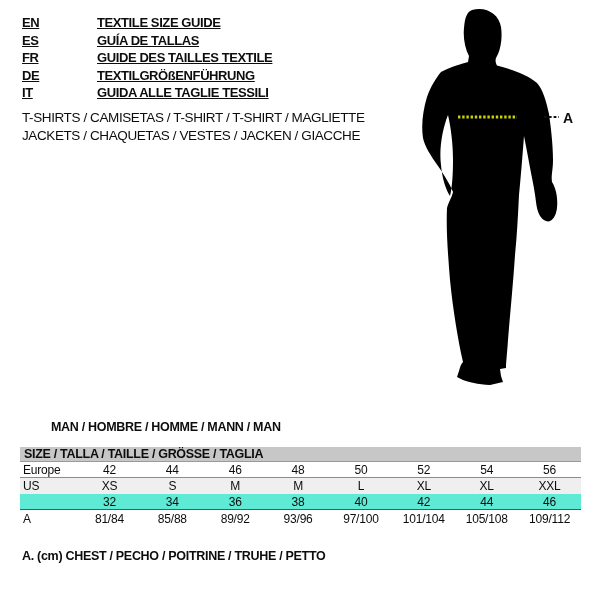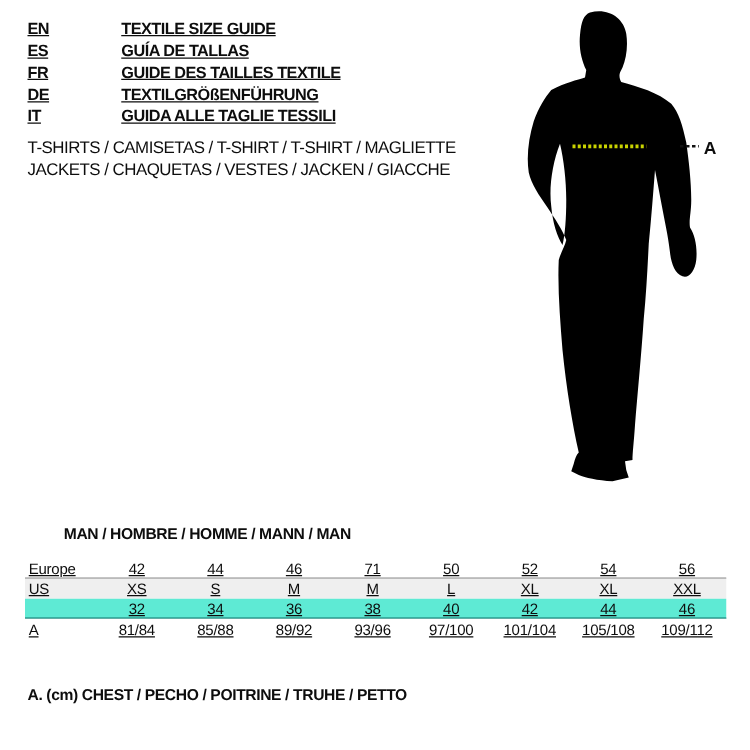--- a/index.html
+++ b/index.html
@@ -19,21 +19,21 @@
   
   .figure-layer{position:absolute;left:0;top:0;width:600px;height:600px;}
   
   .section-title{position:absolute;left:22px;top:420px;font-size:12.5px;font-weight:700;letter-spacing:-0.3px;white-space:nowrap;margin-left:29px;}
   
   .size-table{position:absolute;left:20px;top:447px;width:561px;}
   .size-table-header{
     background:#c7c7c7;height:14px;line-height:14px;font-size:12.5px;font-weight:700;
     letter-spacing:-0.3px;padding-left:4px;border-bottom:1px solid #9a9a9a;white-space:nowrap;
   }
-  .tbl-row{display:grid;grid-template-columns:58px repeat(8,1fr);align-items:center;font-size:12px;letter-spacing:-0.2px;text-decoration:underline;}
+  .tbl-row{display:grid;grid-template-columns:58px repeat(8,1fr);align-items:center;font-size:12px;letter-spacing:-0.2px;}
   .tbl-row .cell-label{text-align:left;padding-left:3px;}
   .tbl-row .cell{text-align:center;}
   .row-europe{height:16px;border-bottom:1px solid #8c8c8c;box-sizing:border-box;background:#ffffff;}
   .row-us{height:16px;background:#efefef;}
   .row-usnum{height:16px;background:#5eead4;border-bottom:1px solid #0f766e;box-sizing:border-box;}
   .row-a{height:18px;background:#ffffff;}
   
   .footnote{position:absolute;left:22px;top:549px;font-size:12.5px;font-weight:700;letter-spacing:-0.3px;white-space:nowrap;}
 </style>
 </head>
@@ -113,27 +113,28 @@
            C453,144 451,128 448,115
            Z"></path>
   <line x1="458" y1="117" x2="517" y2="117" stroke-width="3" stroke-dasharray="2.4 1.8" stroke="#c9d300"></line>
   <line x1="544" y1="117" x2="559" y2="117" stroke="#111111" stroke-width="2" stroke-dasharray="2.8 2"></line>
   <text x="563" y="123" font-size="14" font-weight="600" font-family="Liberation Sans, sans-serif" fill="#0d0d0d">A</text>
 </svg>
 
 <div class="section-title">MAN / HOMBRE / HOMME / MANN / MAN</div>
 
 <div class="size-table">
+  <div class="size-table-header">SIZE / TALLA / TAILLE / GRÖSSE / TAGLIA</div>
 
   <div class="tbl-row row-europe">
     <span class="cell-label">Europe</span>
     <span class="cell">42</span>
     <span class="cell">44</span>
     <span class="cell">46</span>
-    <span class="cell">71</span>
+    <span class="cell">48</span>
     <span class="cell">50</span>
     <span class="cell">52</span>
     <span class="cell">54</span>
     <span class="cell">56</span>
   </div>
 
   <div class="tbl-row row-us">
     <span class="cell-label">US</span>
     <span class="cell">XS</span>
     <span class="cell">S</span>

